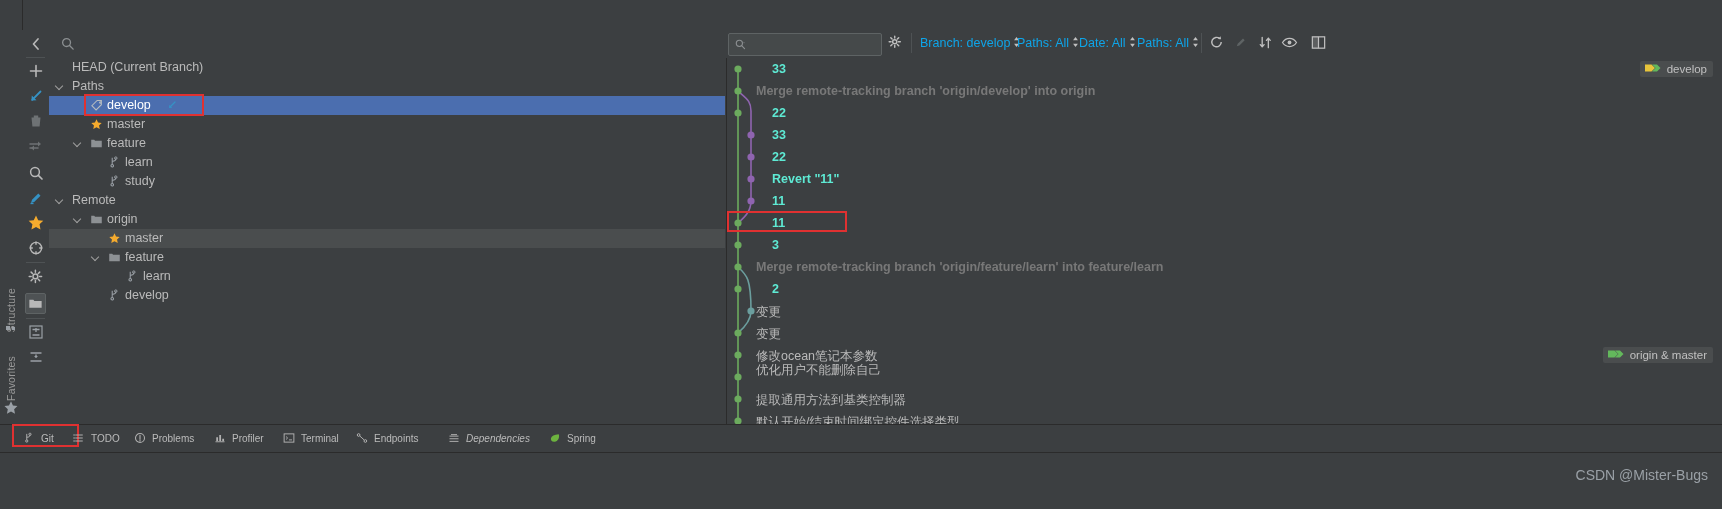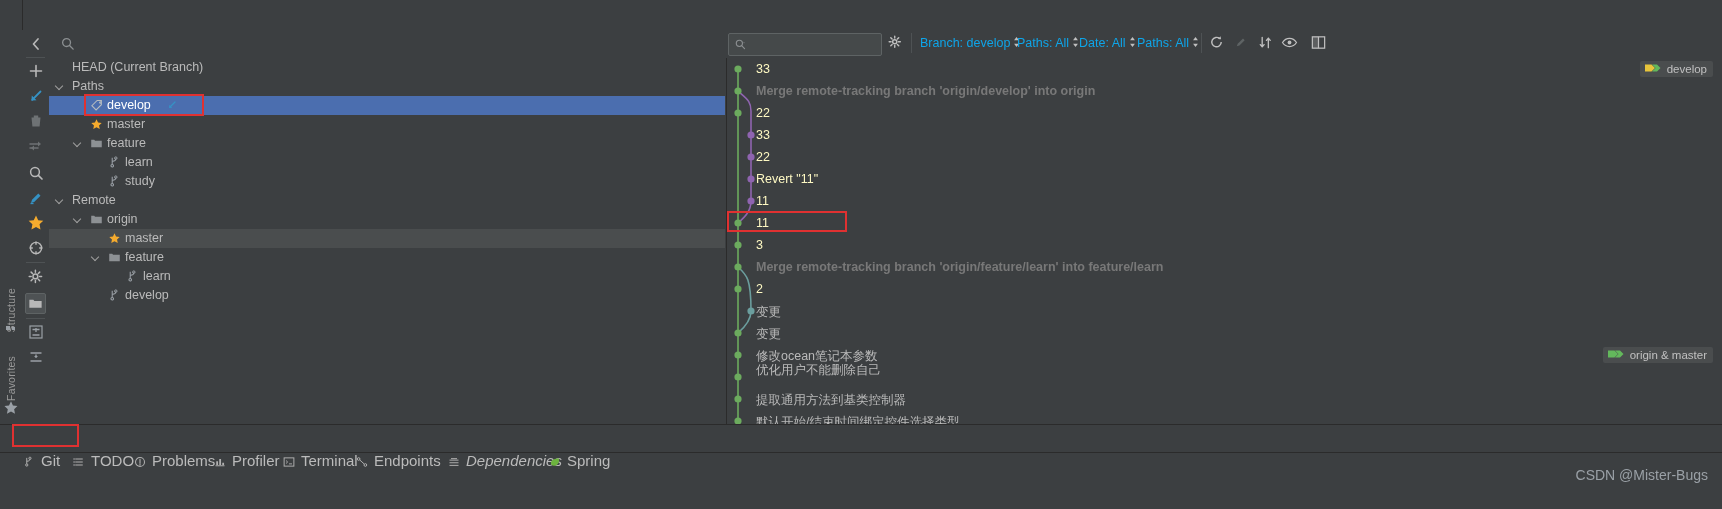--- a/index.html
+++ b/index.html
@@ -44,31 +44,31 @@
   .logsearch{position:absolute;left:728px;top:33px;width:152px;height:21px;background:#45494a;border:1px solid #5e6364;border-radius:2px;}
   .logsearch .mag{position:absolute;left:5px;top:3px;width:13px;height:13px;}
   .filt{position:absolute;top:36px;font-size:12.5px;color:#0ea5e9;white-space:nowrap;cursor:default;}
   .updown{display:inline-block;width:6px;position:relative;top:-1px;margin-left:3px;color:#b0b0b0;font-size:9px;line-height:9px;vertical-align:middle;}
   .tb-ic{position:absolute;top:34px;width:17px;height:17px;cursor:default;}
   .tb-sep{position:absolute;top:33px;width:1px;height:20px;background:#4e5254;}
 
   .logpane{position:absolute;left:726px;top:58px;width:996px;height:366px;background:#3c3f41;overflow:hidden;border-left:1px solid #2b2b2b;}
   .crow{position:absolute;left:0;width:996px;height:22px;cursor:default;}
   .cmsg{position:absolute;left:29px;top:4px;font-size:12.5px;white-space:nowrap;}
-  .cmsg.normal{color:#fef9c3;font-weight:normal;}
+  .cmsg.normal{color:#5eead4;font-weight:bold;margin-left:16px;}
   .cmsg.merge{color:#787878;font-weight:bold;}
   .cmsg.cn{color:#bababa;font-weight:normal;}
   svg.graph{position:absolute;left:0;top:0;width:90px;height:366px;pointer-events:none;}
 
   .badge{position:absolute;height:16px;background:#4a4d4e;border-radius:2px;padding:0 6px 0 4px;font-size:11.5px;color:#c0c0c0;line-height:16px;white-space:nowrap;}
   .badge .tg{display:inline-block;vertical-align:middle;margin-right:3px;}
 
   
   .bottombar{position:absolute;left:0;top:424px;width:1722px;height:28px;background:#3c3f41;border-top:1px solid #2b2b2b;}
-  .bb{position:absolute;top:452px;font-size:15px;color:#bbbbbb;white-space:nowrap;cursor:default;}
+  .bb{position:absolute;top:432px;font-size:10px;color:#bbbbbb;white-space:nowrap;cursor:default;}
   .bb .bic{display:inline-block;width:14px;height:12px;vertical-align:-2px;margin-right:5px;}
   .statusbar{position:absolute;left:0;top:452px;width:1722px;height:57px;background:#3c3f41;border-top:1px solid #2b2b2b;}
   .wm{position:absolute;right:14px;top:467px;font-size:14px;color:#9aa0a6;}
   .sb-ic{position:absolute;left:5px;top:469px;width:13px;height:13px;}
 </style>
 </head>
 <body>
 
 <div class="root">
 

